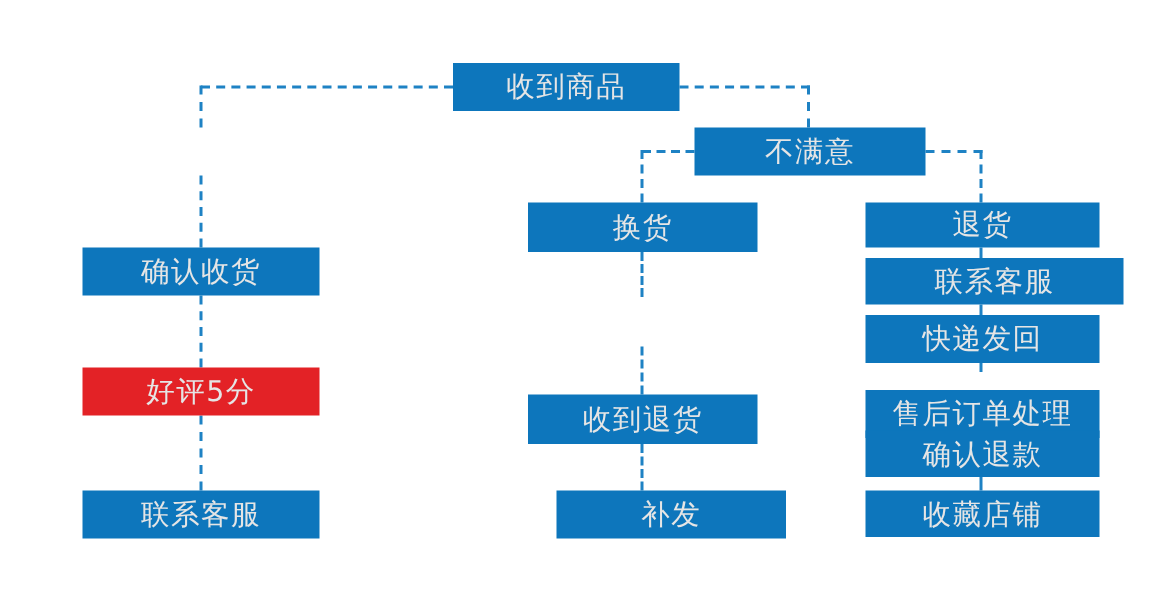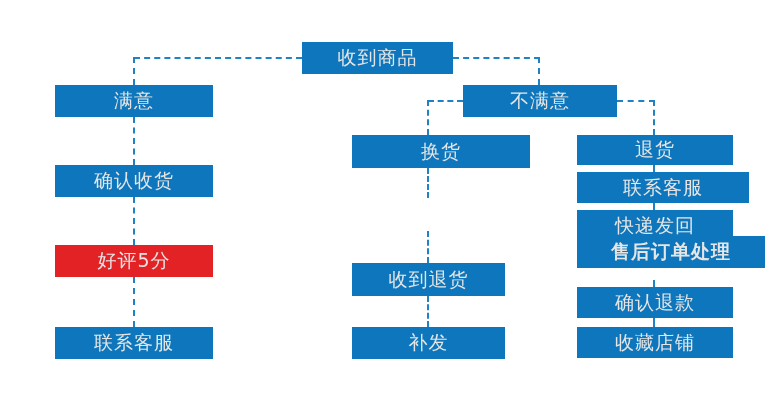--- a/index.html
+++ b/index.html
@@ -69,31 +69,30 @@
   <div class="vline" style="left:427px; top:296px; height:31px;"></div>
 
   <div class="vline" style="left:653px; top:165px; height:7px;"></div>
   <div class="vline" style="left:653px; top:203px; height:7px;"></div>
   <div class="vline" style="left:653px; top:242px; height:6px;"></div>
   <div class="vline" style="left:653px; top:280px; height:7px;"></div>
   <div class="vline" style="left:653px; top:318px; height:9px;"></div>
 
   <div class="node" style="left:302px; top:42px; width:151px; height:32px;">收到商品</div>
 
-  <div class="node" style="left:55px; top:85px; width:158px; height:32px;">满意</div>
   <div class="node" style="left:55px; top:165px; width:158px; height:32px;">确认收货</div>
   <div class="node red" style="left:55px; top:245px; width:158px; height:32px;">好评5分</div>
   <div class="node" style="left:55px; top:327px; width:158px; height:32px;">联系客服</div>
 
   <div class="node" style="left:463px; top:85px; width:154px; height:32px;">不满意</div>
 
-  <div class="node" style="left:352px; top:135px; width:178px; height:33px;">换货</div>
+  <div class="node" style="left:352px; top:135px; width:153px; height:33px;">换货</div>
   <div class="node" style="left:352px; top:263px; width:153px; height:33px;">收到退货</div>
-  <div class="node" style="left:352px; top:327px; width:153px; height:32px;">补发</div>
+  <div class="node" style="left:371px; top:327px; width:153px; height:32px;">补发</div>
 
   <div class="node" style="left:577px; top:135px; width:156px; height:30px;">退货</div>
   <div class="node" style="left:577px; top:172px; width:172px; height:31px;">联系客服</div>
   <div class="node" style="left:577px; top:210px; width:156px; height:32px;">快递发回</div>
-  <div class="node" style="left:577px; top:236px; width:188px; height:32px;font-weight:bold;">售后订单处理</div>
+  <div class="node" style="left:577px; top:260px; width:156px; height:32px;">售后订单处理</div>
   <div class="node" style="left:577px; top:287px; width:156px; height:31px;">确认退款</div>
   <div class="node" style="left:577px; top:327px; width:156px; height:31px;">收藏店铺</div>
 
 </div>
 
 </body></html>

